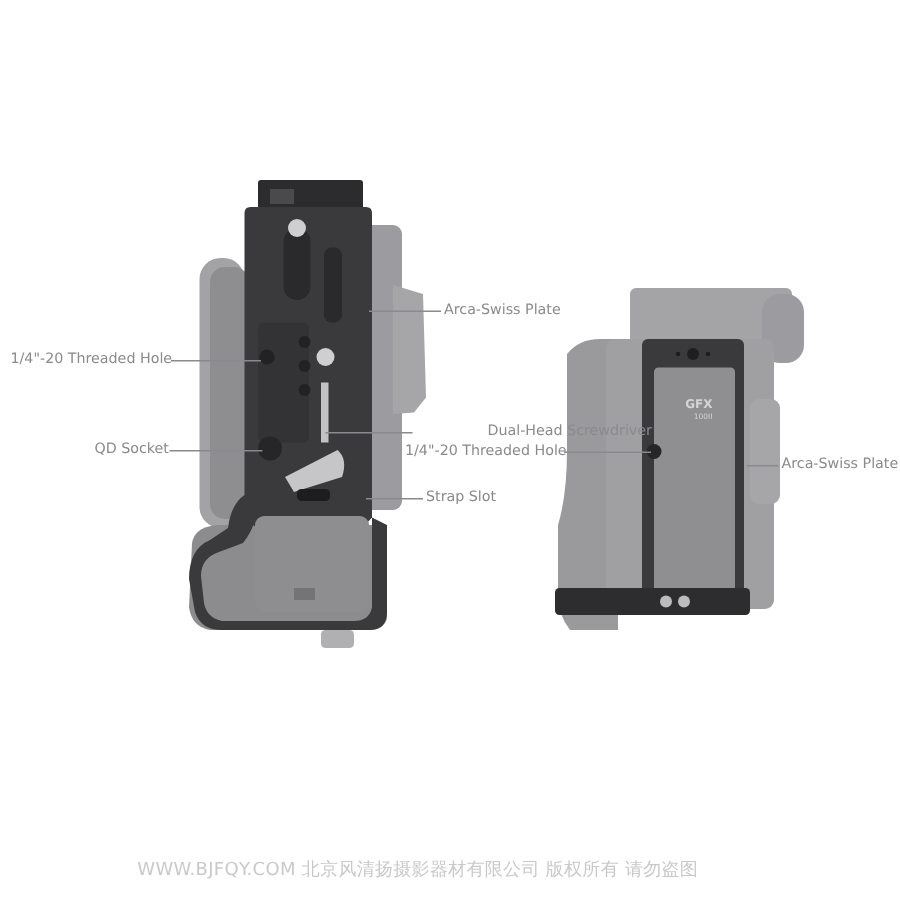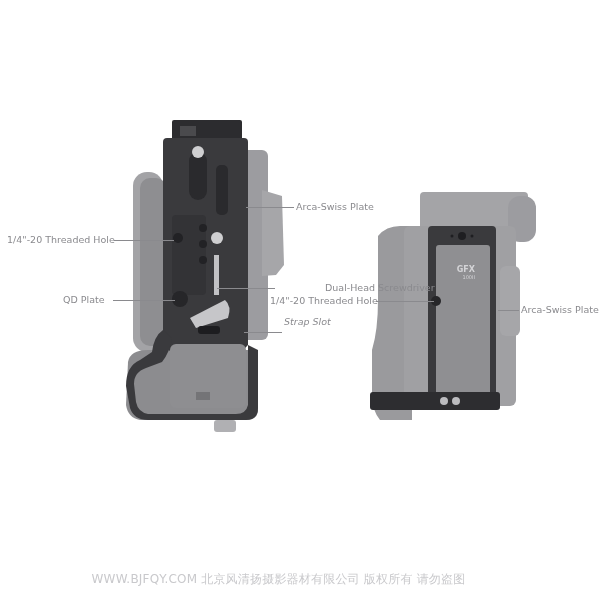--- a/index.html
+++ b/index.html
@@ -85,24 +85,24 @@
 
   <span class="label" style="left:296px; top:201px;">Arca-Swiss Plate</span>
   <div class="leader" style="left:246px; top:207px; width:48px;"></div>
 
   <span class="label" style="left:7px; top:234px;">1/4"-20 Threaded Hole</span>
   <div class="leader" style="left:114px; top:240px; width:60px;"></div>
 
   <span class="label" style="left:277px; top:282px;margin-left:48px;">Dual-Head Screwdriver</span>
   <div class="leader" style="left:217px; top:288px; width:58px;"></div>
 
-  <span class="label" style="left:63px; top:294px;">QD Plate</span>
+  <span class="label" style="left:63px; top:294px;">QD Socket</span>
   <div class="leader" style="left:113px; top:300px; width:62px;"></div>
 
-  <span class="label" style="left:284px; top:316px;font-style:italic;">Strap Slot</span>
+  <span class="label" style="left:284px; top:326px;">Strap Slot</span>
   <div class="leader" style="left:244px; top:332px; width:38px;"></div>
 
   <span class="label" style="left:270px; top:295px;">1/4"-20 Threaded Hole</span>
   <div class="leader" style="left:376px; top:301px; width:58px;"></div>
 
   <span class="label" style="left:521px; top:304px;">Arca-Swiss Plate</span>
   <div class="leader" style="left:498px; top:310px; width:21px;"></div>
 
   <div class="watermark">WWW.BJFQY.COM 北京风清扬摄影器材有限公司 版权所有 请勿盗图</div>
 </div>

